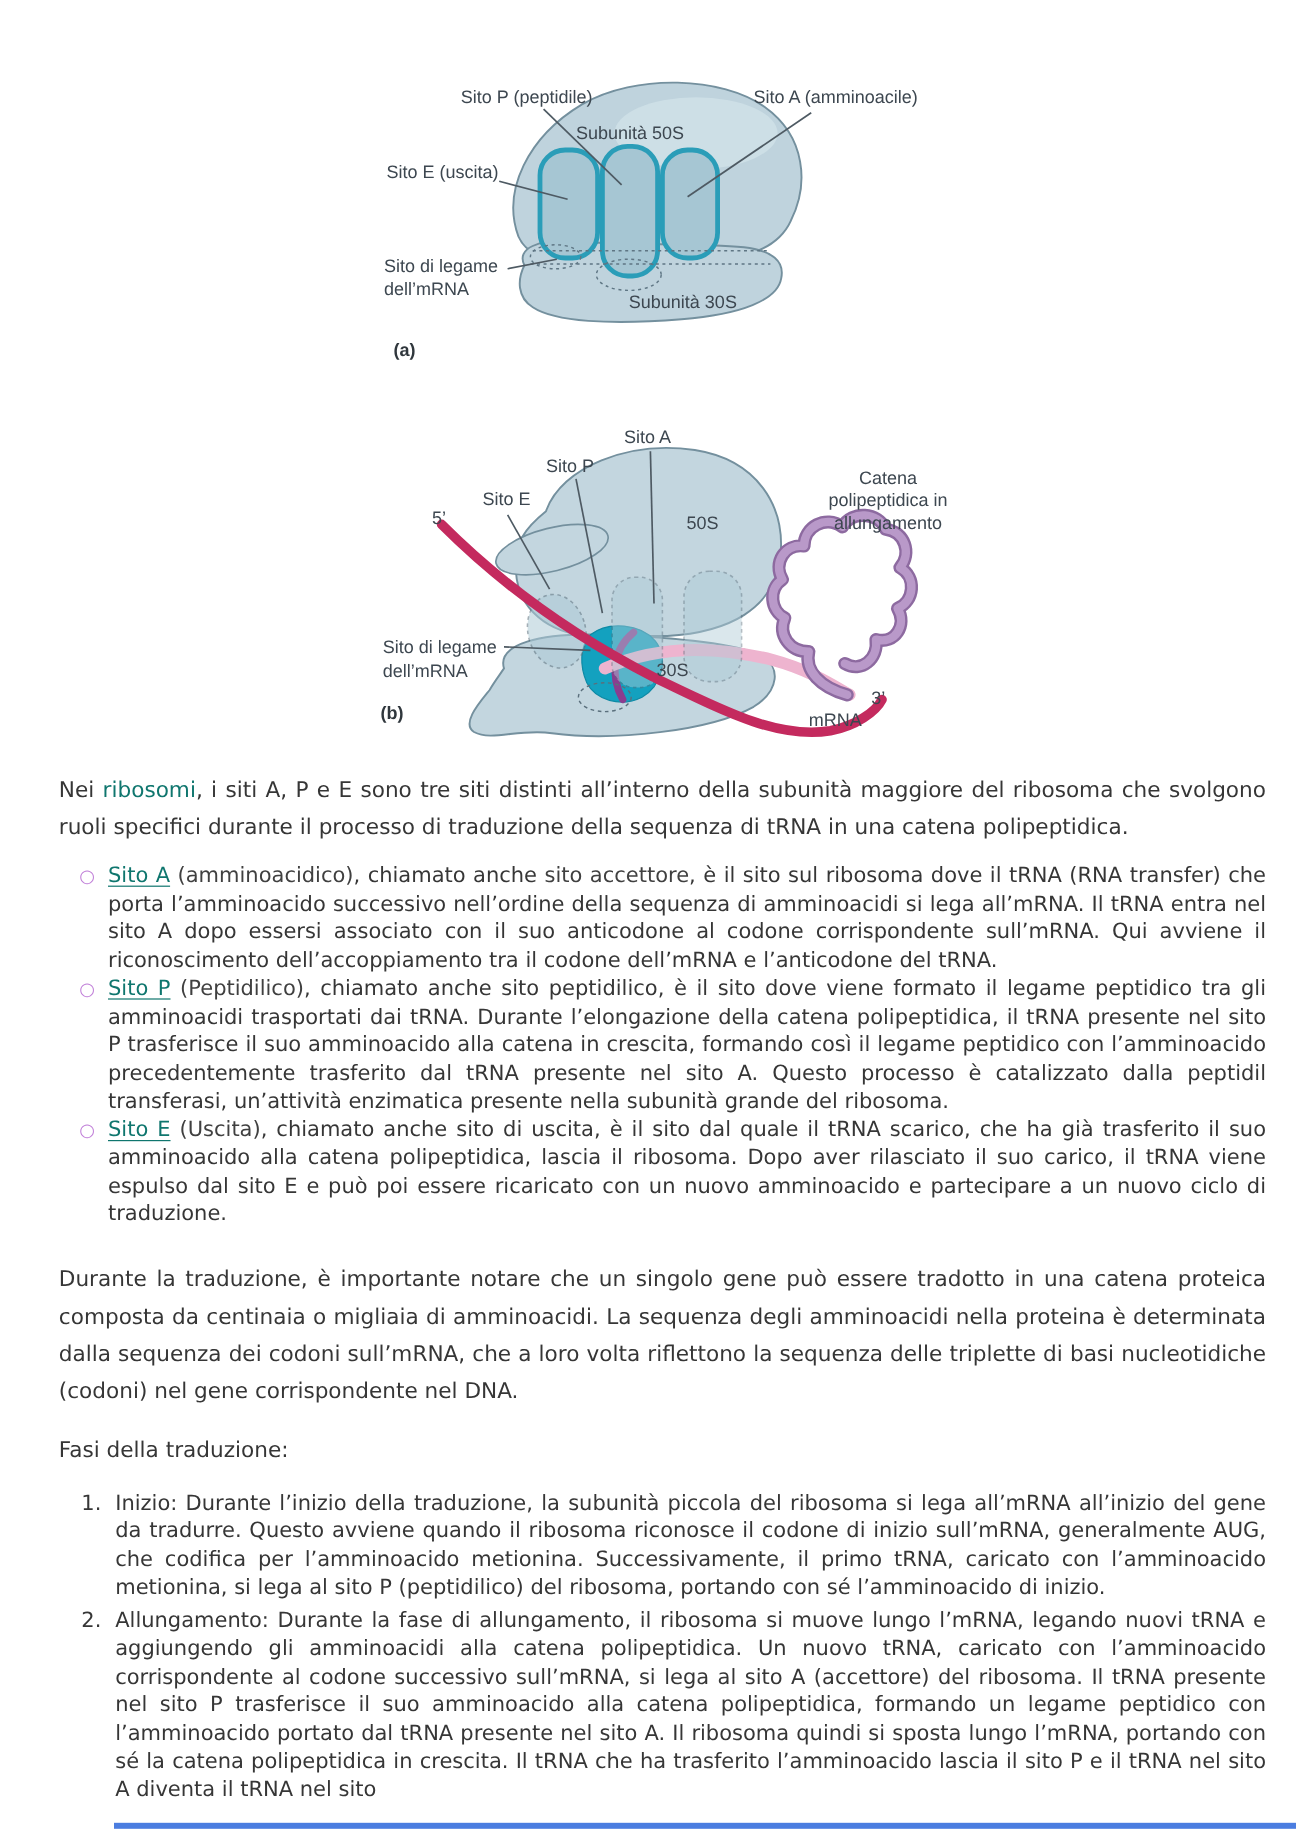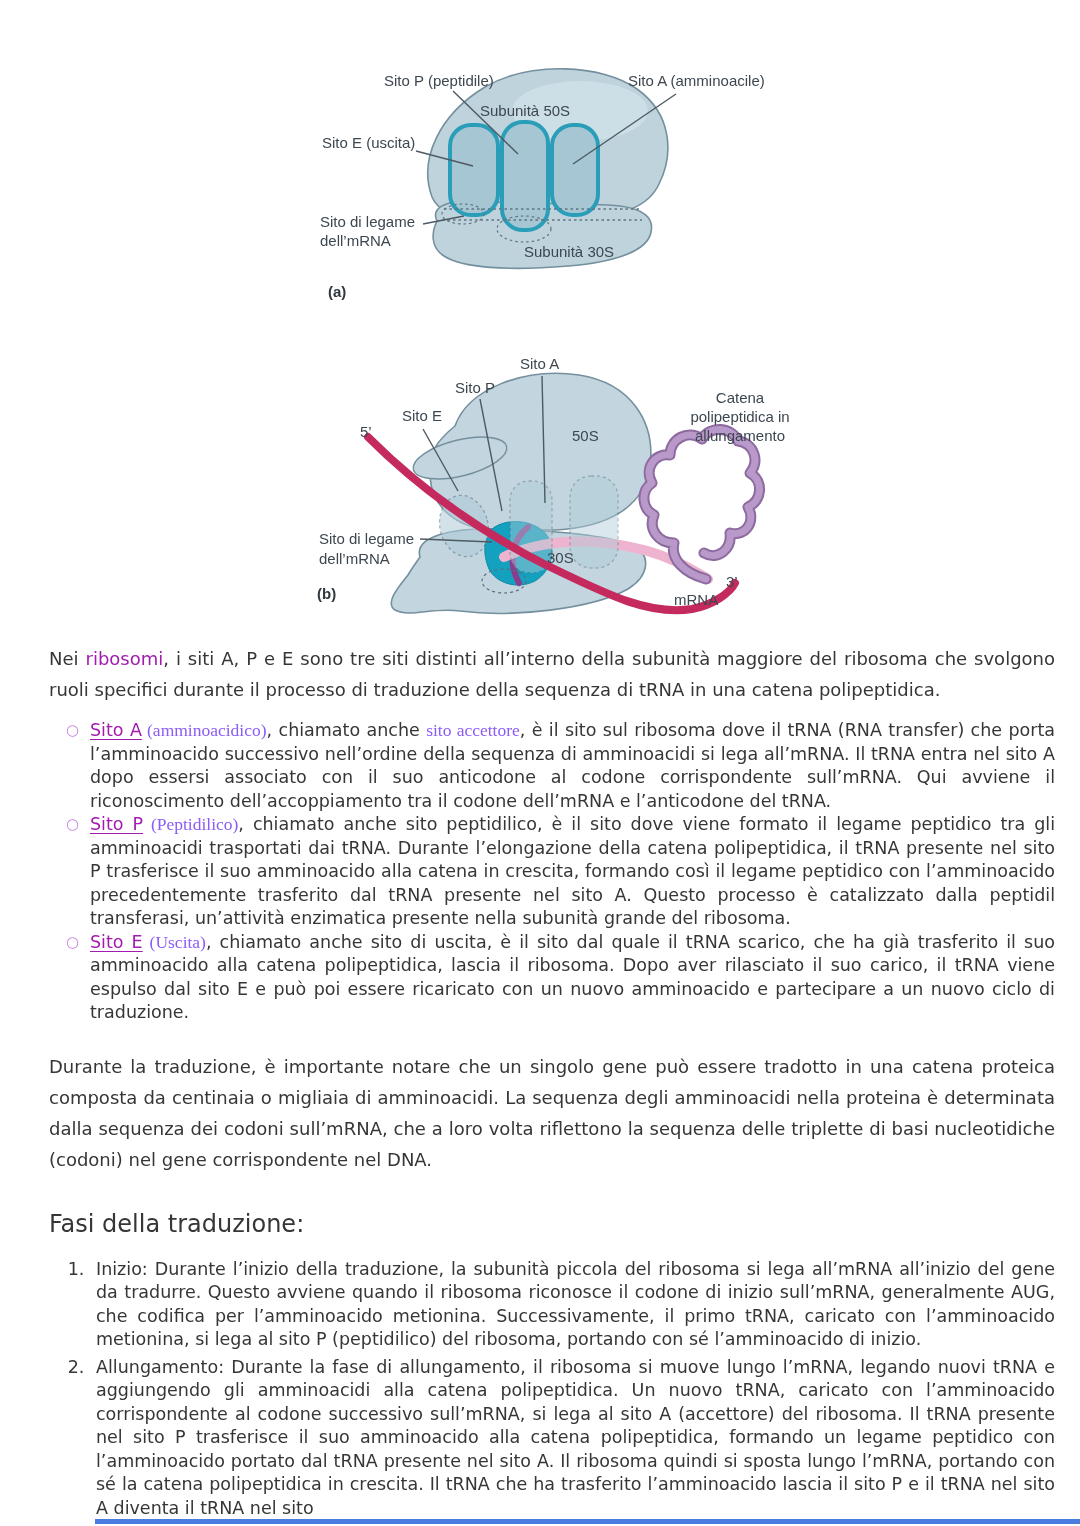--- a/index.html
+++ b/index.html
@@ -30,23 +30,23 @@
     right:46px;
     top:643px;
   }
   .para{
     font-size:18px;
     line-height:31px;
     text-align:justify;
     margin:0 0 14px 0;
   }
   .heading{
-    font-size:24px;
+    font-size:18px;
     line-height:31px;
-    margin:34px 0 8px 0;
+    margin:18px 0 8px 0;
   }
   ul.sites{
     list-style:none;
     margin:6px 0 12px 0;
     padding:0 0 0 41px;
     font-size:17.5px;
     line-height:23.5px;
   }
   ul.sites li{
     position:relative;
@@ -65,27 +65,27 @@
     padding:0 0 0 41px;
     font-size:17.5px;
     line-height:23.5px;
   }
   ol.phases li{
     text-align:justify;
     padding-left:6px;
     margin:0 0 4px 0;
   }
   a.notelink{
-    color:#a21caf;
+    color:#0f766e;
     text-decoration:underline;
     text-underline-offset:3px;
     cursor:pointer;
   }
   .tag{color:#c07fd8;}          
-  .red{color:#8b5cf6;font-family:Liberation Serif, serif;}
+  .red{color:#404040;}
   .bottom-bar{
     position:absolute;
     left:95px;
     right:0;
     top:1519px;
     height:5px;
     background:#4b7de0;
   }
 </style>
 </head>

